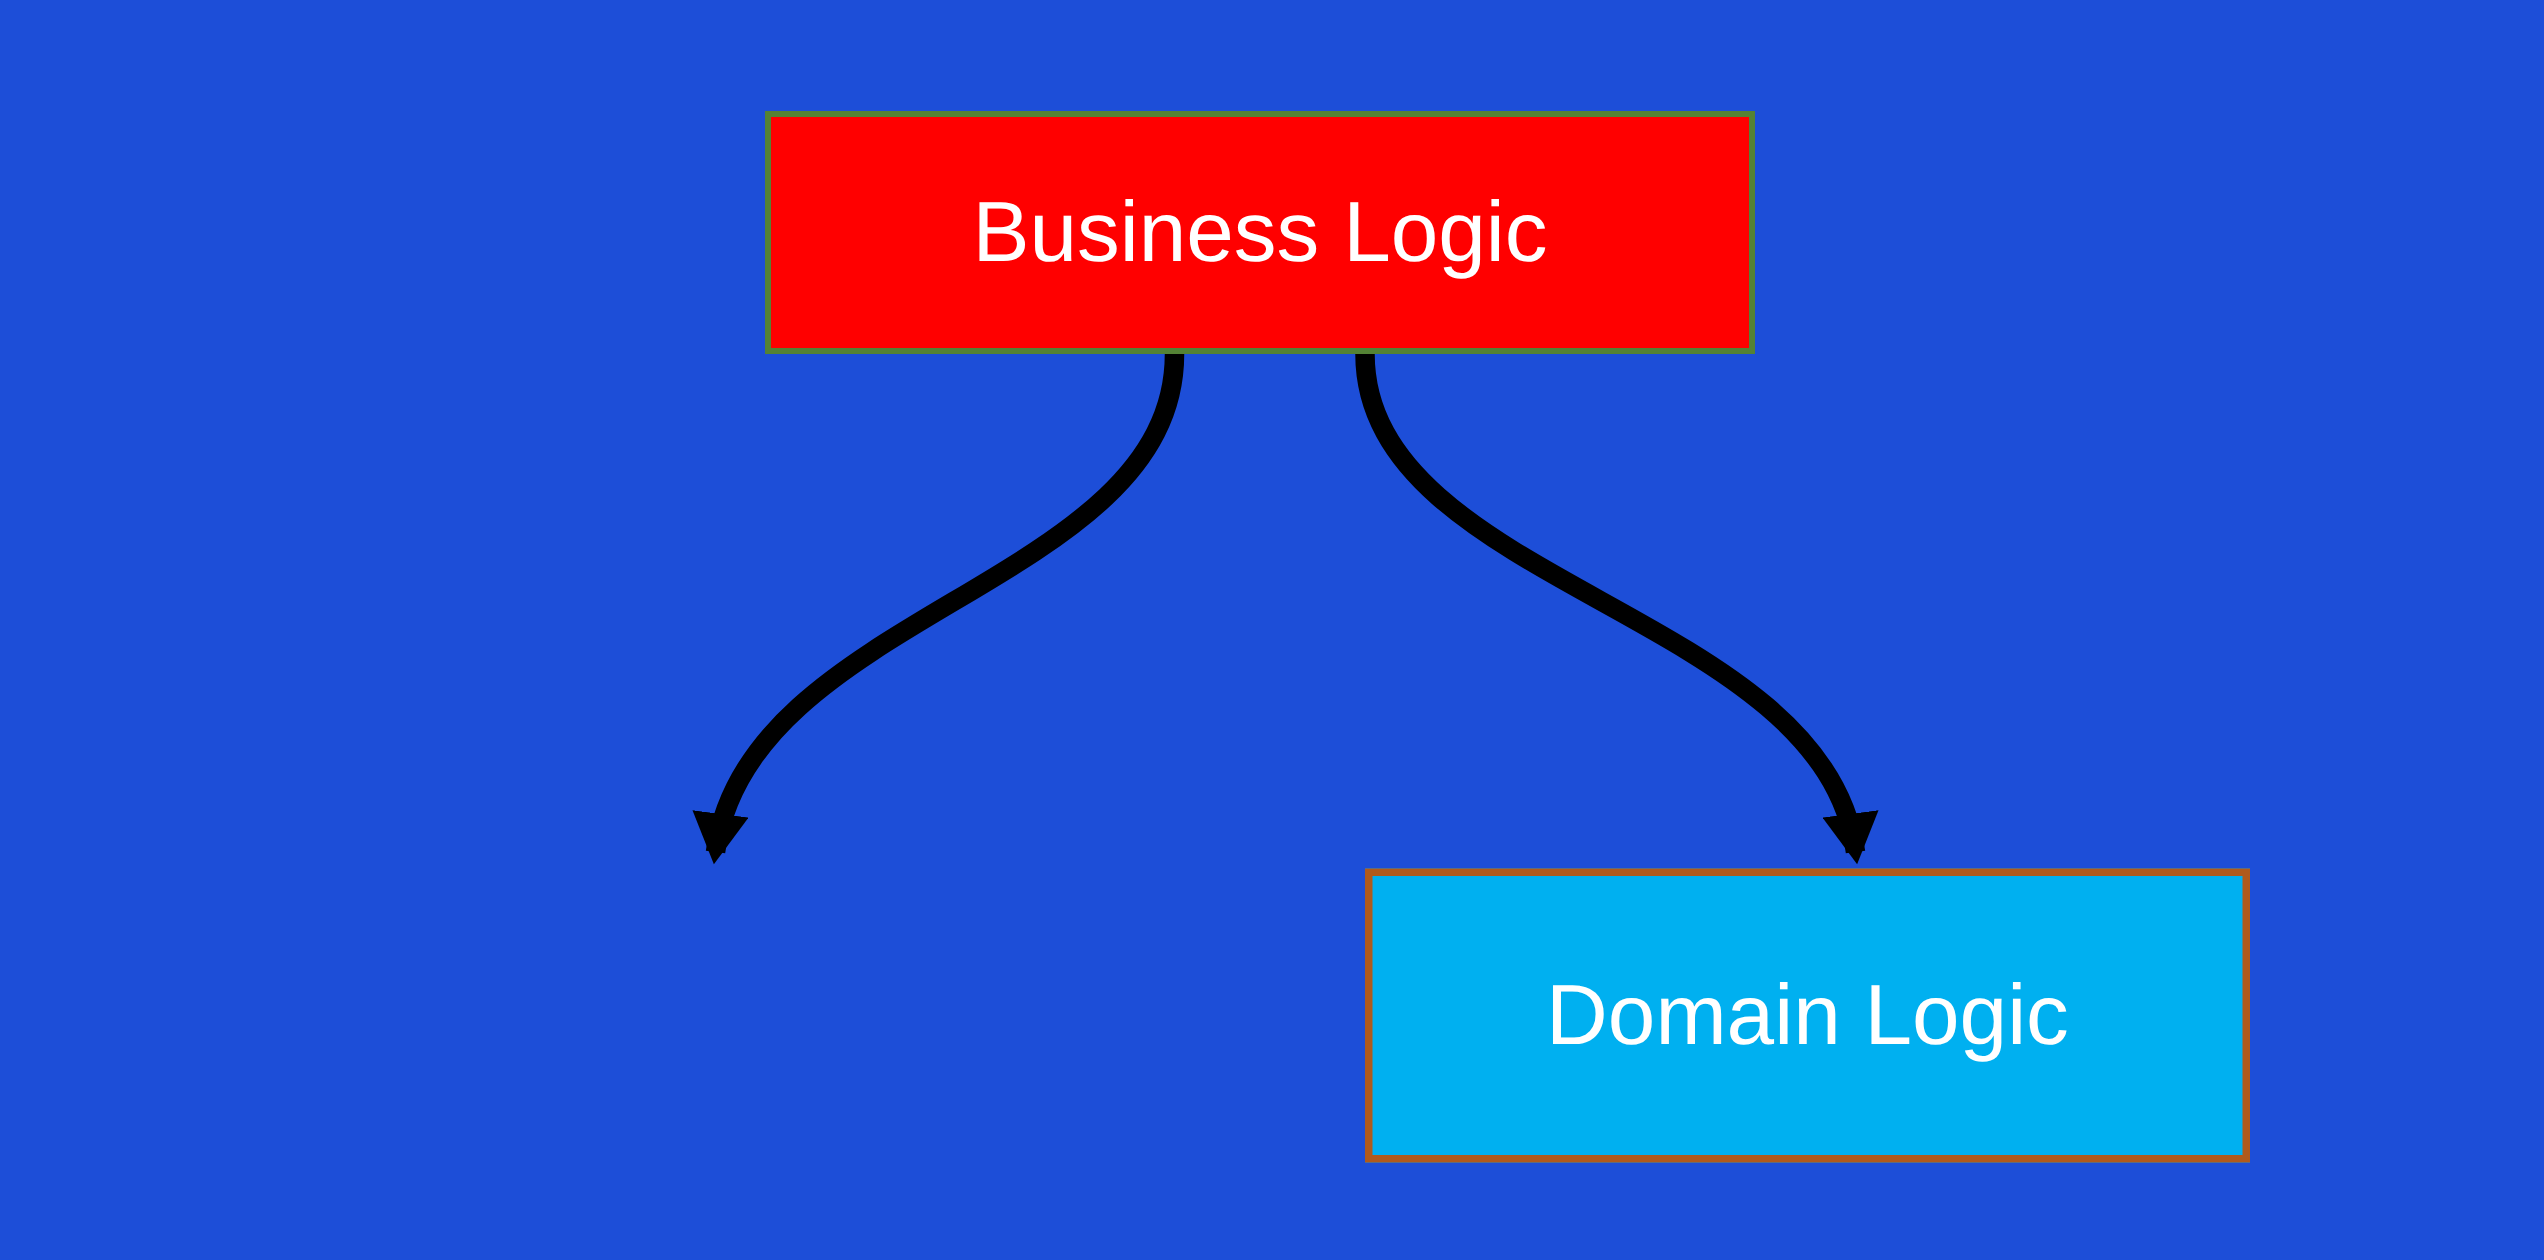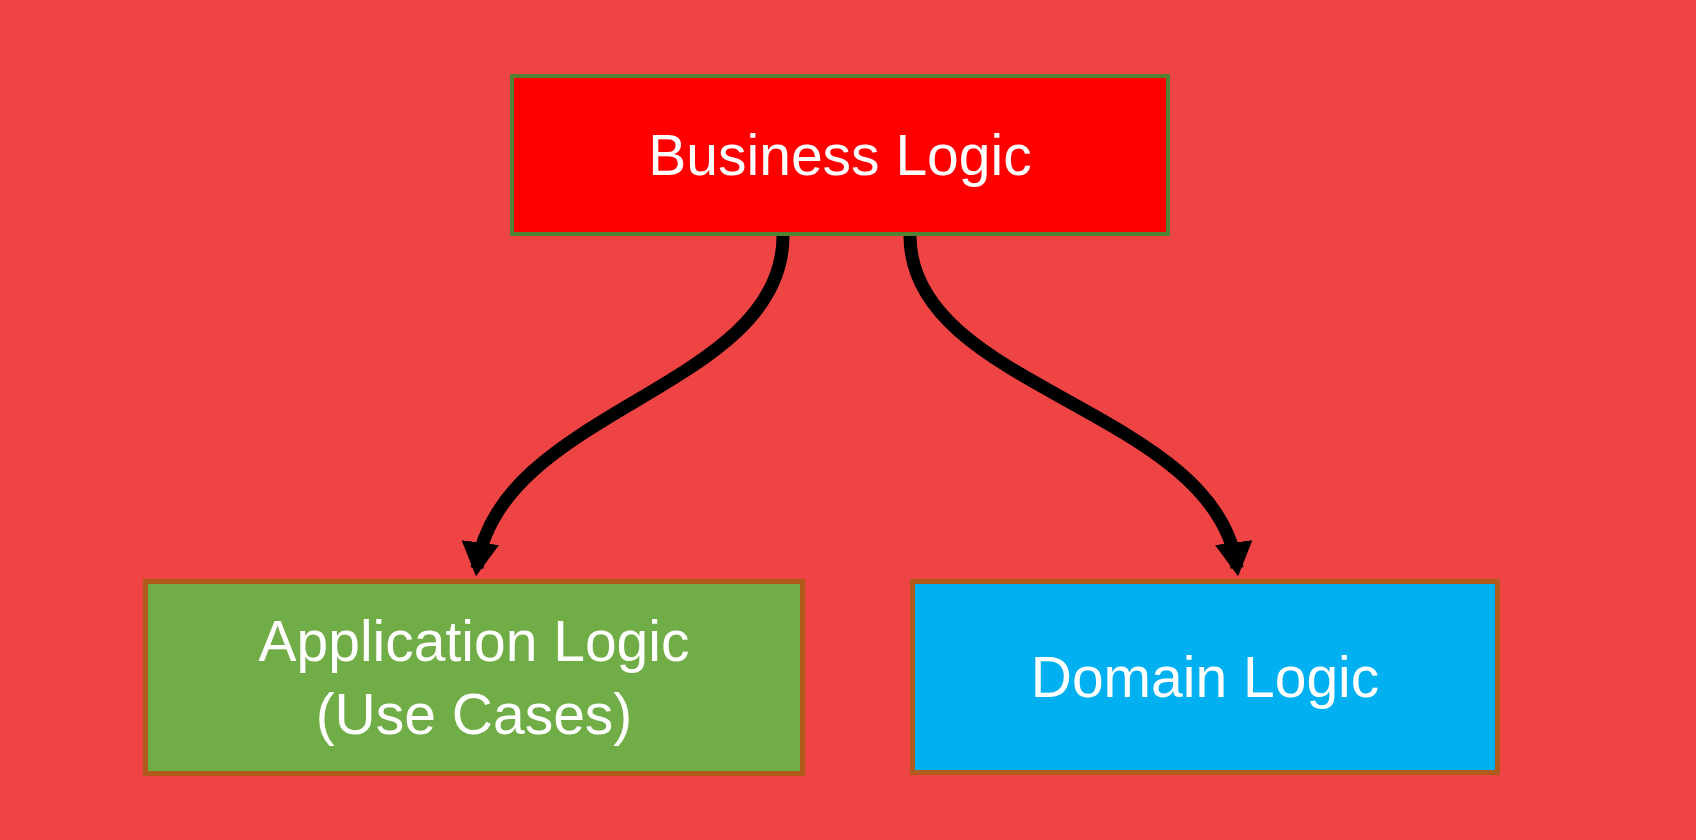--- a/index.html
+++ b/index.html
@@ -4,21 +4,21 @@
 <style>
   html, body {
     margin: 0;
     padding: 0;
     background: #FFFFFF;
   }
   .canvas {
     position: relative;
     width: 1696px;
     height: 840px;
-    background: #ef4444;
+    background: #1d4ed8;
     overflow: hidden;
     font-family: "Liberation Sans", sans-serif;
   }
   .edges-layer {
     position: absolute;
     left: 0;
     top: 0;
     width: 1696px;
     height: 840px;
     pointer-events: none;
@@ -82,22 +82,18 @@
       </marker>
     </defs>
     <path class="edge" d="M 783 236 C 783 390, 498 408, 477 568" marker-end="url(#arrowhead)" style="stroke: rgb(0, 0, 0);"></path>
     <path class="edge" d="M 910 236 C 910 390, 1216 408, 1237 568" marker-end="url(#arrowhead)" style="stroke: rgb(0, 0, 0);"></path>
   </svg>
 
   <div class="node node-business" style="background-color: rgb(255, 0, 0); border-color: rgb(84, 130, 53); color: rgb(255, 255, 255);">
     <span>Business Logic</span>
   </div>
 
-  <div class="node node-application" style="background-color: rgb(112, 173, 71); border-color: rgb(176, 90, 28); color: rgb(255, 255, 255);">
-    <span>Application Logic</span>
-    <span>(Use Cases)</span>
-  </div>
 
   <div class="node node-domain" style="background-color: rgb(0, 176, 240); border-color: rgb(176, 90, 28); color: rgb(255, 255, 255);">
     <span>Domain Logic</span>
   </div>
 
 </div>
 
 </body></html>

